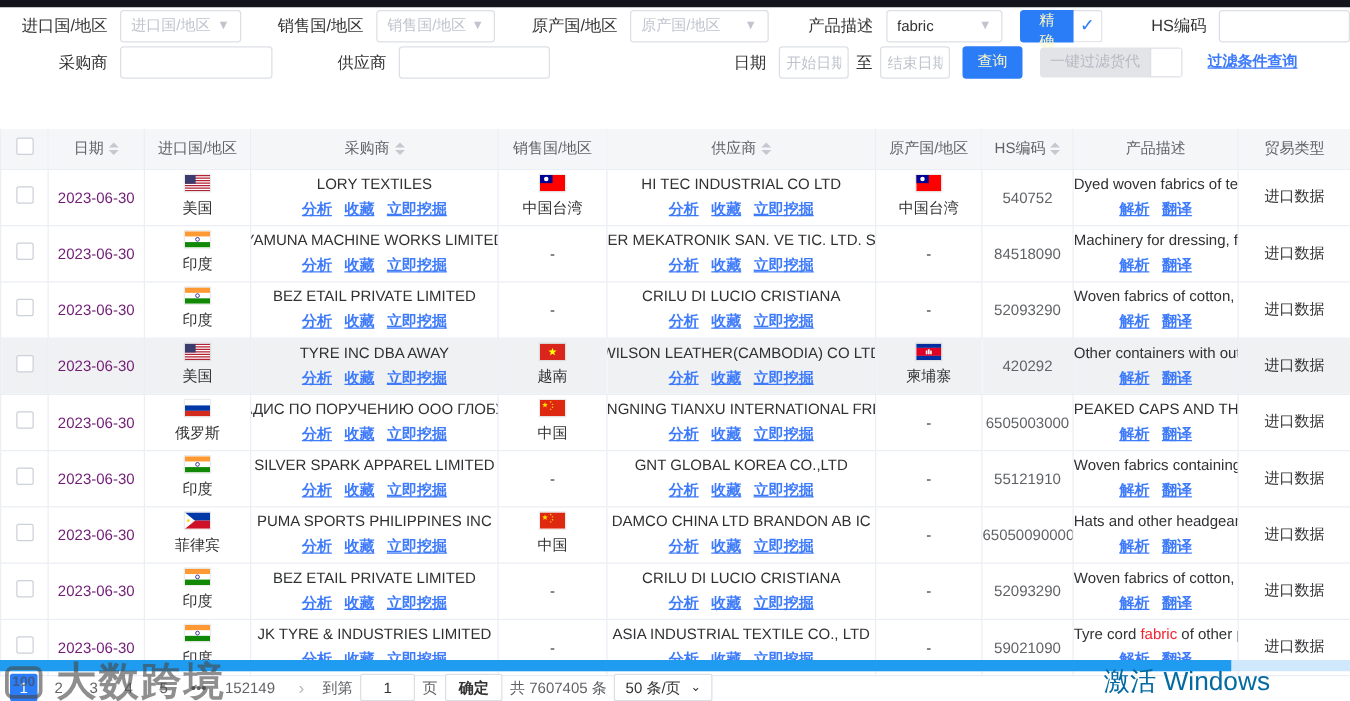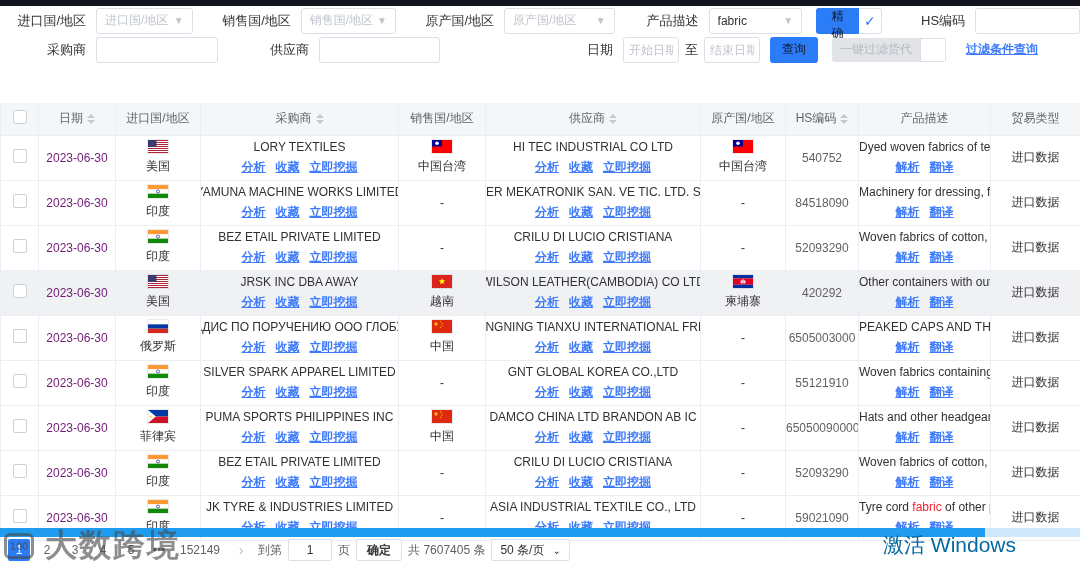--- a/index.html
+++ b/index.html
@@ -14,21 +14,21 @@
   .flabel { font-size:13px; color:#333; text-align:right; flex:0 0 auto; }
   .w80{width:80px;} .w60{width:60px;} .w55{width:55px;}
   .field { position:relative; height:26px; border:1px solid #dcdfe6; border-radius:3px;
     background:#fff; display:flex; align-items:center; padding:0 8px; margin-left:10px; }
   .field input { border:none; outline:none; width:100%; font-size:12px; color:#333;
     font-family:inherit; background:transparent; }
   .field input::placeholder { color:#bfc4cc; }
   .sel-text { font-size:12px; color:#bfc4cc; white-space:nowrap; overflow:hidden; flex:1; }
   .sel-text.val { color:#333; }
   .caret { color:#c0c4cc; font-size:10px; margin-left:4px; flex:0 0 auto; }
-  .btn-blue { background:#2b7cf7; color:#0f172a; font-size:12px; border:none; border-radius:3px;
+  .btn-blue { background:#2b7cf7; color:#fef9c3; font-size:12px; border:none; border-radius:3px;
     height:26px; padding:0 12px; cursor:pointer; font-family:inherit; }
   .exact-wrap { display:flex; margin-left:14px; height:26px; }
   .exact-wrap .btn-blue { border-radius:3px 0 0 3px; height:26px; }
   .exact-check { width:30px; height:26px; border:1px solid #dcdfe6; border-left:none;
     border-radius:0 3px 3px 0; display:flex; align-items:center; justify-content:center;
     color:#2b7cf7; font-size:14px; background:#fff; }
   .toggle-pill { margin-left:14px; height:24px; background:#e2e4e8; border-radius:3px;
     display:flex; align-items:center; overflow:hidden; }
   .toggle-pill .tlabel { color:#b6bac2; font-size:12px; padding:0 8px; white-space:nowrap; }
   .toggle-pill .knob { width:26px; height:24px; background:#fff; border:1px solid #dcdfe6; }
@@ -431,21 +431,21 @@
                   <rect y="10.00" width="20" height="1" fill="#b22234"></rect>
                   <rect y="12.00" width="20" height="1" fill="#b22234"></rect>
                   <rect width="8.5" height="7" fill="#3c3b6e"></rect>
                 </svg>
               </span>
               <span class="cname">美国</span>
             </div>
           </td>
     <td>
             <div class="cell-stack">
-              <span>JRSK INC DBA AWAY</span>
+              <span>TYRE INC DBA AWAY</span>
               <div class="links">
                 <a class="link">分析</a>
                 <a class="link">收藏</a>
                 <a class="link">立即挖掘</a>
               </div>
             </div>
           </td>
     <td>
             <div class="cell-stack">
               <span class="flagbox">

